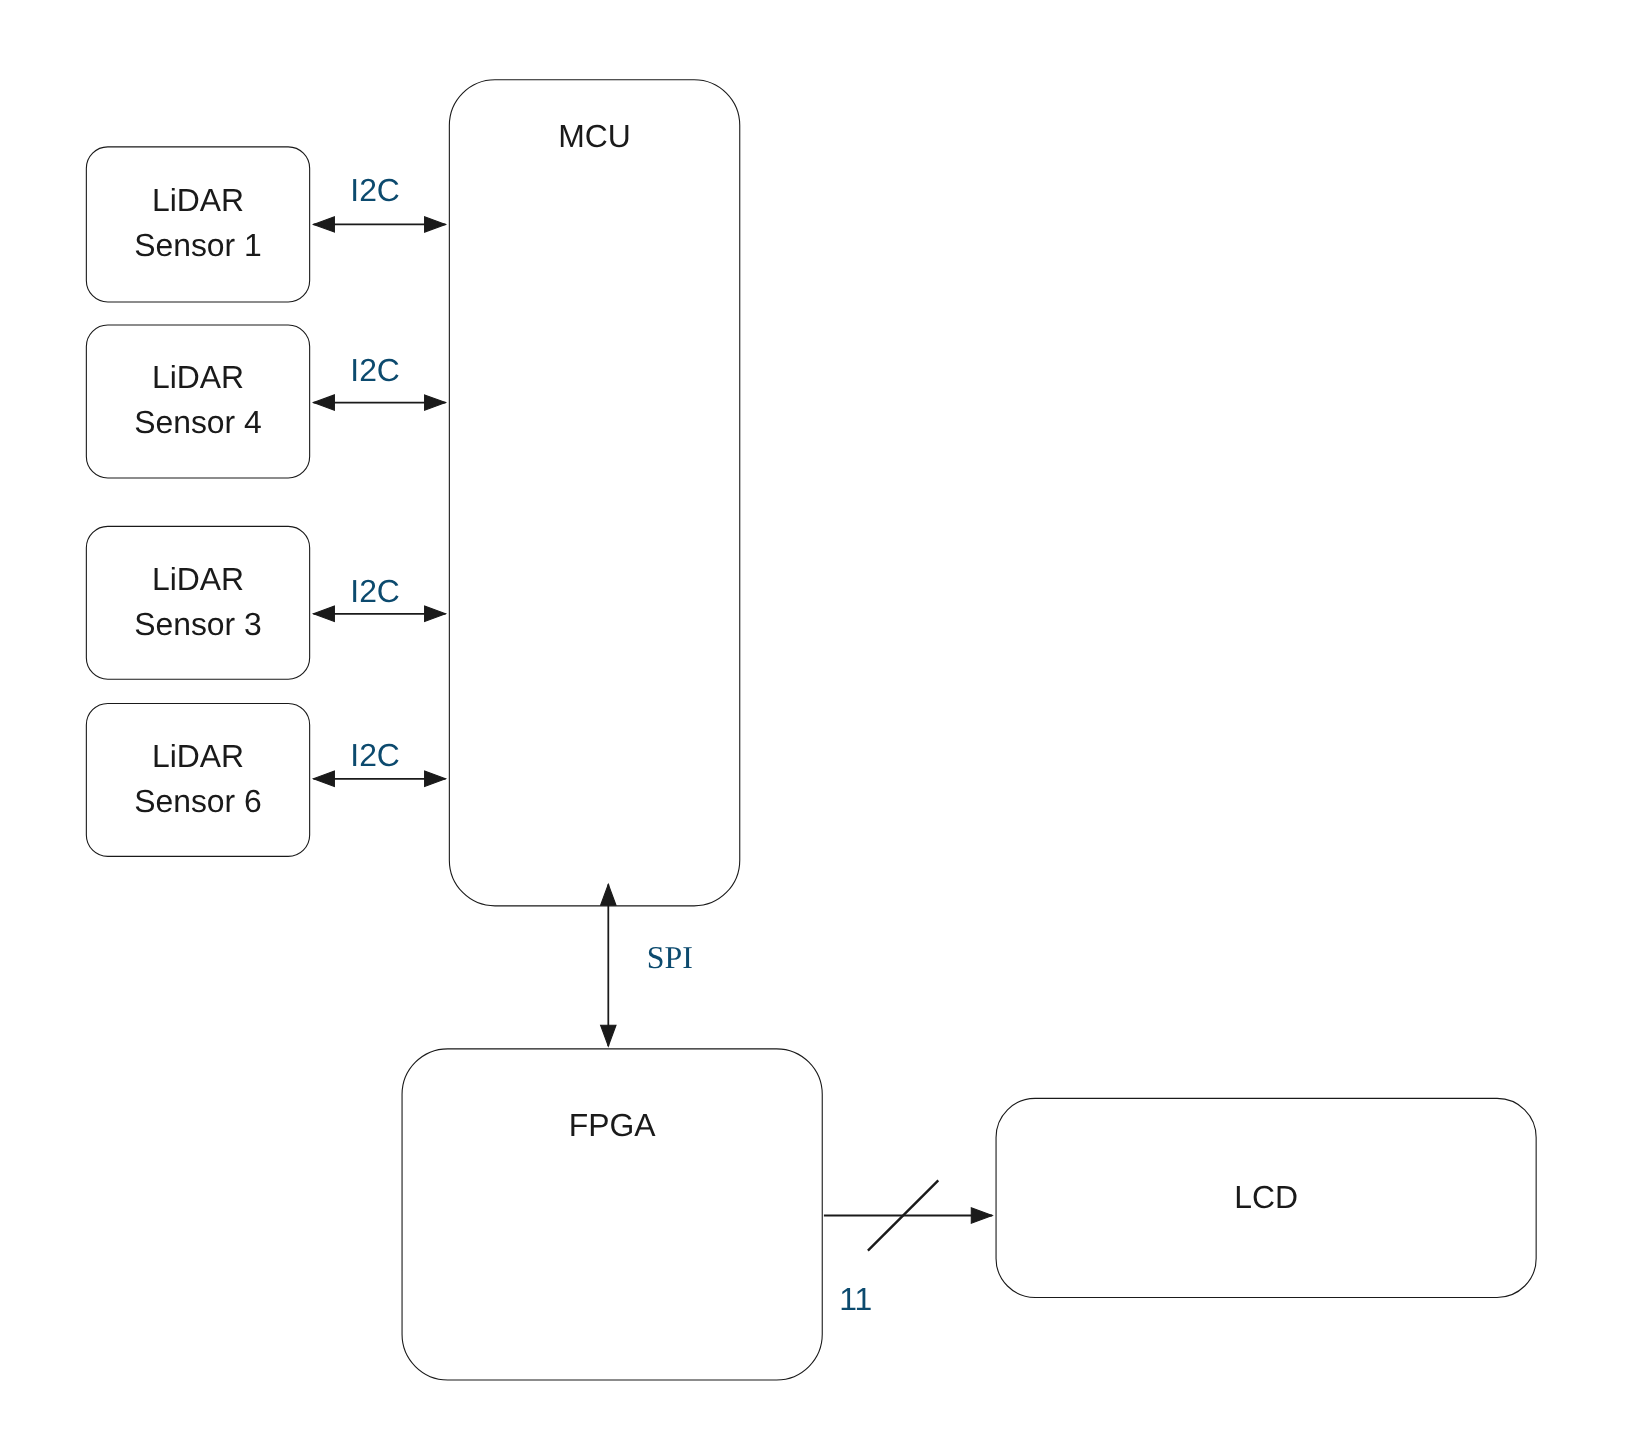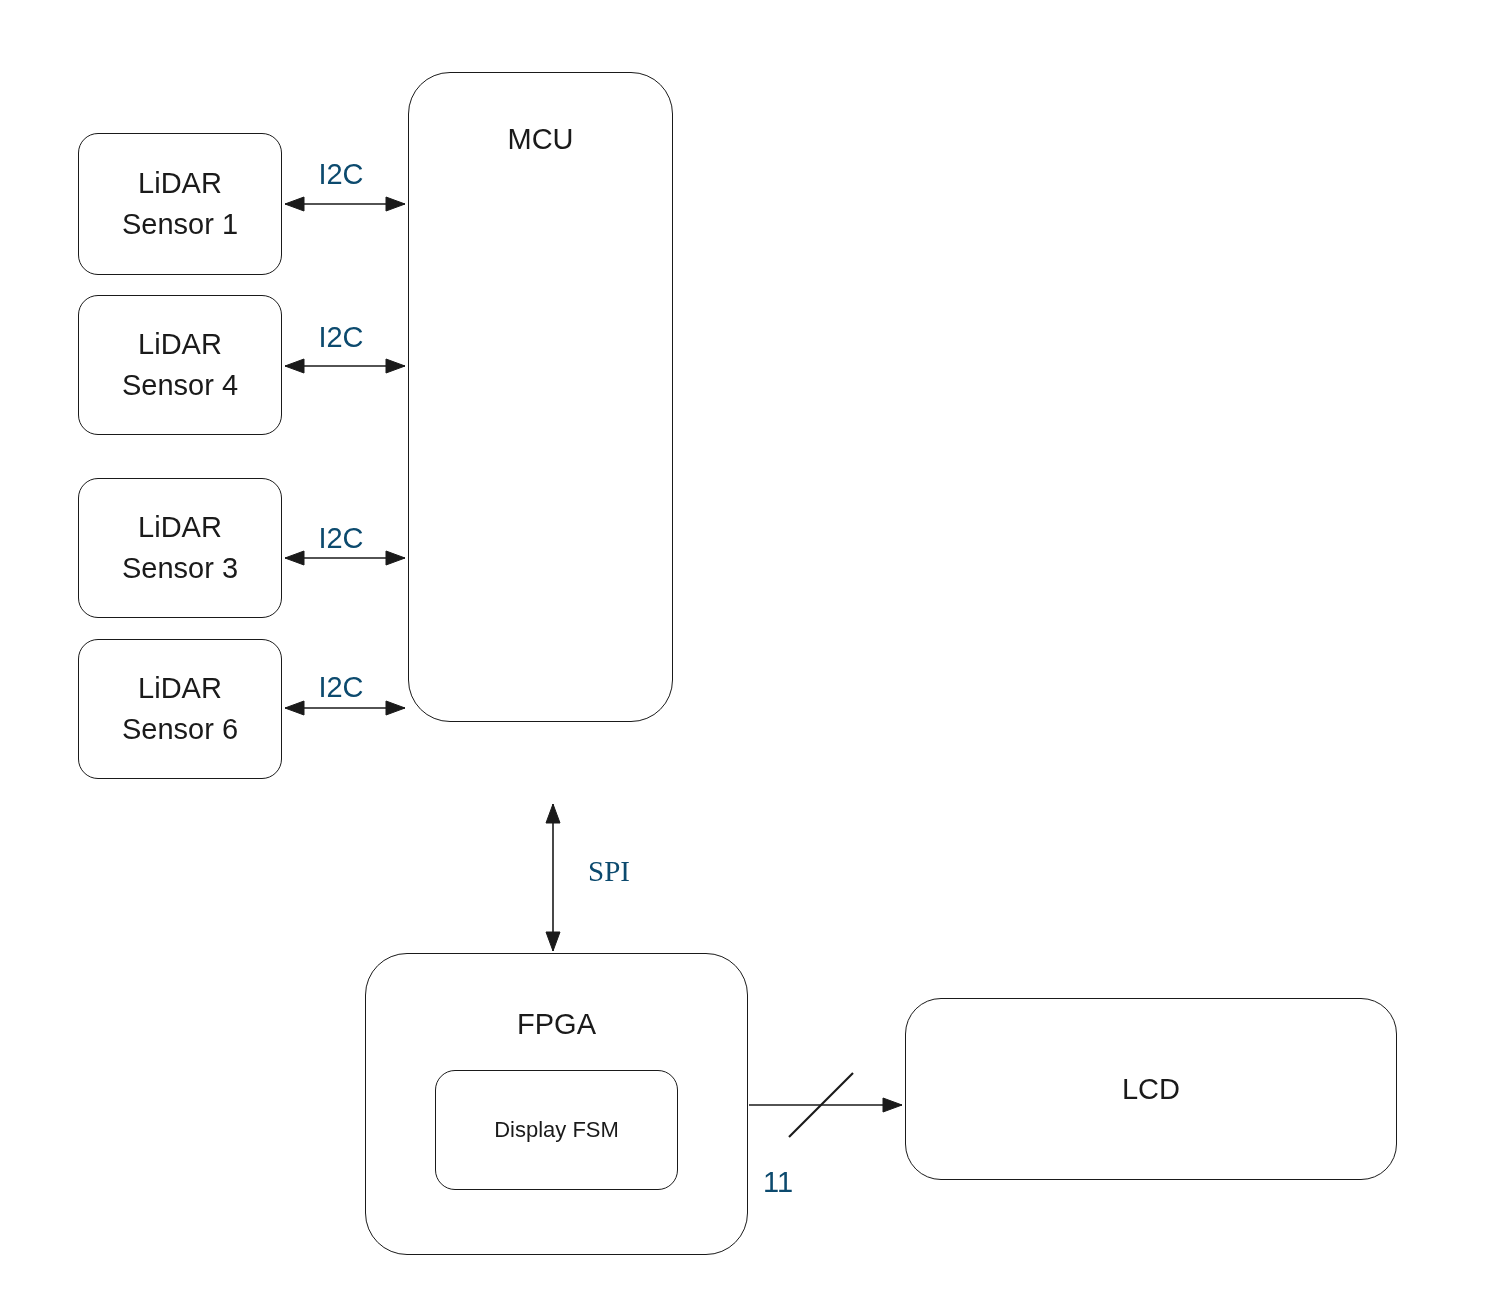--- a/index.html
+++ b/index.html
@@ -76,31 +76,28 @@
   <div class="node" style="left:78px; top:478px; width:204px; height:140px; border-radius:20px;">
     <span class="node-label">LiDAR</span>
     <span class="node-label">Sensor 3</span>
   </div>
 
   <div class="node" style="left:78px; top:639px; width:204px; height:140px; border-radius:20px;">
     <span class="node-label">LiDAR</span>
     <span class="node-label">Sensor 6</span>
   </div>
 
-  <div class="node label-top" style="left:408px; top:72px; width:265px; height:650px; border-radius:42px; padding-top:46px;">
+  <div class="node label-top" style="left:408px; top:72px; width:265px; height:752px; border-radius:42px; padding-top:32px;">
     <span class="node-label">MCU</span>
   </div>
 
   <div class="node label-top" style="left:365px; top:953px; width:383px; height:302px; border-radius:42px; padding-top:50px;">
     <span class="node-label">FPGA</span>
   </div>
 
-  <div class="node small-node" style="left:435px; top:1070px; width:243px; height:120px; border-radius:20px;">
-    <span class="node-label">Display FSM</span>
-  </div>
 
   <div class="node" style="left:905px; top:998px; width:492px; height:182px; border-radius:36px;">
     <span class="node-label">LCD</span>
   </div>
 
   <svg class="connector-layer" width="1496" height="1314" viewBox="0 0 1496 1314">
     <defs>
       <marker id="arrow" markerUnits="userSpaceOnUse" markerWidth="22" markerHeight="18" refX="20" refY="8" orient="auto-start-reverse">
         <path d="M 1 1 L 20 8 L 1 15 Z" fill="#1a1a1a" stroke="#1a1a1a" stroke-width="1"></path>
       </marker>

